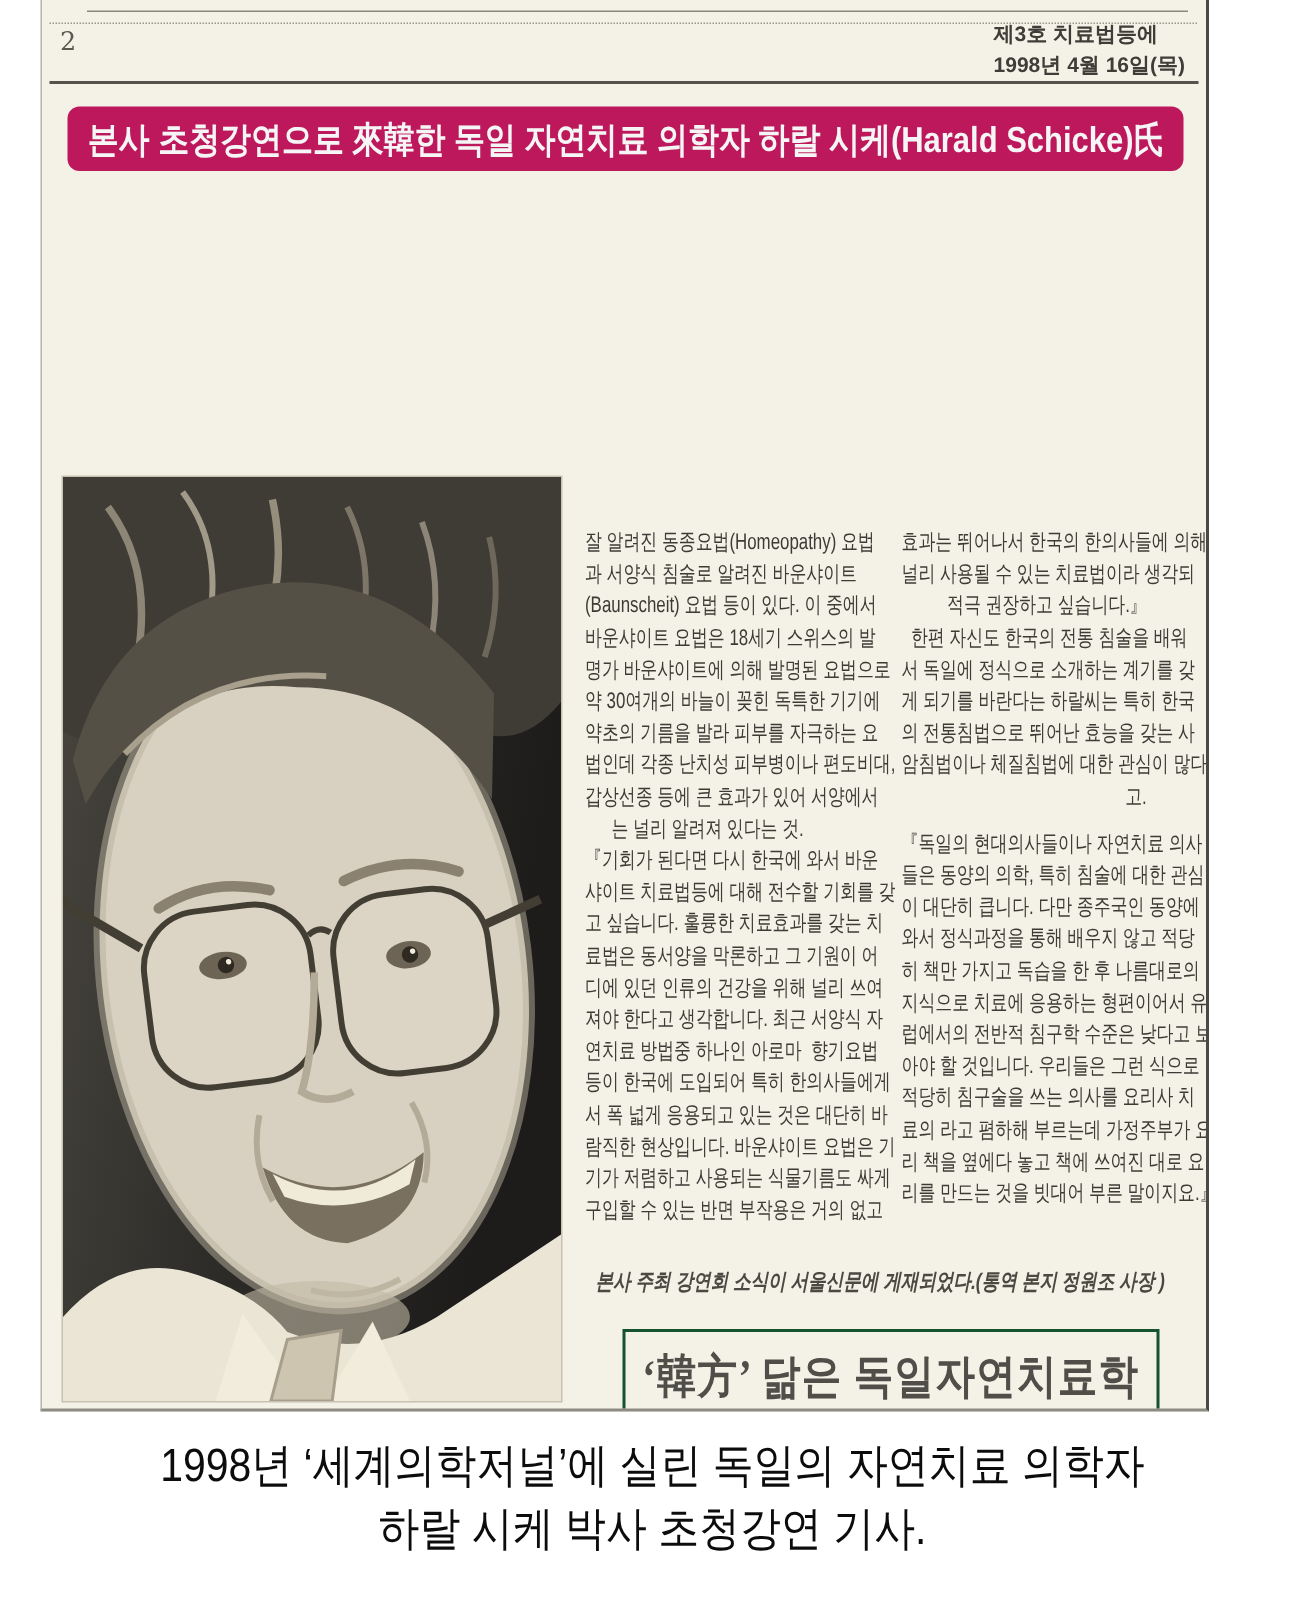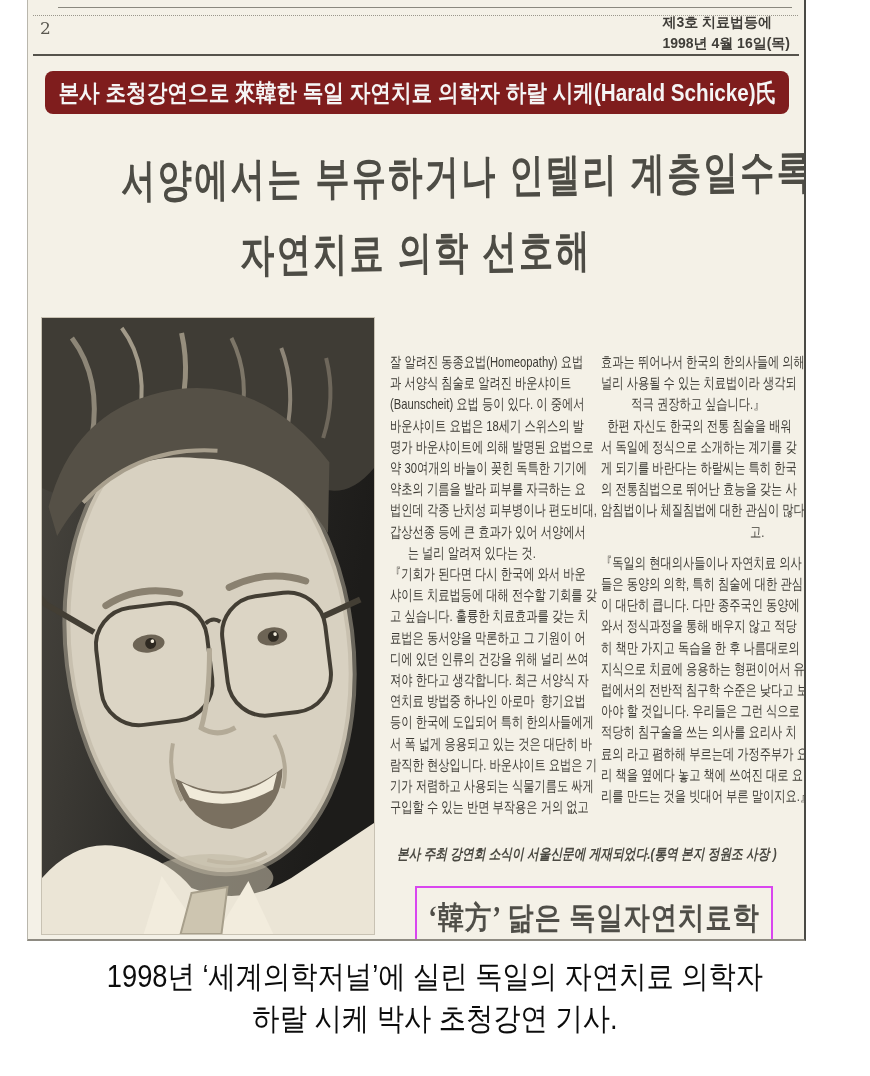--- a/index.html
+++ b/index.html
@@ -10,21 +10,21 @@
         border-left:1px solid #b9b6ac;border-right:2px solid #4a4a45;border-bottom:2px solid #8e8b82;
         overflow:hidden;}
   .rule-top{position:absolute;left:30px;right:12px;top:7px;height:0;border-top:1.5px solid #8a887e;}
   .rule-dotted{position:absolute;left:5px;right:6px;top:15px;height:0;border-top:1px dotted #9a978c;}
   .pagenum{position:absolute;left:12px;top:18px;font-family:"DejaVu Serif",serif;
            font-size:17px;color:#5a5850;}
   .issue-block{position:absolute;right:14px;top:12px;text-align:left;font-weight:bold;
                font-size:14px;line-height:21px;color:#3f3d38;}
   .rule-bottom{position:absolute;left:5px;right:5px;top:54px;height:2px;background:#55534c;}
   
-  .banner{position:absolute;left:17px;top:71px;width:744px;height:43px;background:#7f1d1d;
+  .banner{position:absolute;left:17px;top:71px;width:744px;height:43px;background:#be185d;
           border-radius:8px;display:flex;align-items:center;justify-content:center;overflow:hidden;}
   .banner-text{color:#f5f5f5;font-weight:bold;font-size:24px;white-space:nowrap;
                transform:scaleX(0.86);transform-origin:center;letter-spacing:0;}
   
   .headline{position:absolute;left:0;right:0;top:146px;text-align:center;color:#4d4c45;}
   .hl-line{font-weight:bold;font-size:45px;line-height:62px;white-space:nowrap;
            transform:scaleX(0.76) rotate(-0.6deg);transform-origin:center;letter-spacing:3px;}
   .hl-line2{margin-top:14px;}
   
   .photo{position:absolute;left:14px;top:318px;width:332px;height:616px;background:#2b2a27;
@@ -35,21 +35,21 @@
   .col1{left:362px;text-align:center;}
   .col2{left:573px;text-align:right;}
   .art-line{font-size:15px;line-height:21.2px;white-space:pre;transform:scaleX(0.75);
             transform-origin:0 50%;}
   .art-line:empty{height:10px;}
   
   .credit{position:absolute;left:369px;top:845px;font-size:15px;font-style:italic;font-weight:bold;
           color:#4a4942;white-space:pre;transform:scaleX(0.78);transform-origin:0 50%;}
   
   .boxhead{position:absolute;left:387px;top:886px;width:354px;height:72px;
-           border:2px solid #d946ef;display:flex;justify-content:center;}
+           border:2px solid #14532d;display:flex;justify-content:center;}
   .boxhead-text{margin-top:9px;font-size:31px;font-weight:bold;color:#4f4e48;white-space:nowrap;
                 transform:scaleX(0.85);transform-origin:center;letter-spacing:1px;
                 font-family:"Liberation Serif","DejaVu Serif",serif;}
   
   .caption{position:absolute;left:0;right:0;top:956px;text-align:center;color:#0c0c0c;}
   .caption-line{font-size:31px;line-height:42px;white-space:nowrap;
                 transform:scaleX(0.88);transform-origin:center;}
 </style>
 </head>
 <body>
@@ -66,24 +66,20 @@
         <div>제3호 치료법등에</div>
         <div>1998년 4월 16일(목)</div>
       </div>
       <div class="rule-bottom"></div>
     </div>
 
     <div class="banner">
       <span class="banner-text">본사 초청강연으로 來韓한 독일 자연치료 의학자 하랄 시케(Harald Schicke)氏</span>
     </div>
 
-    <div class="headline">
-      <div class="hl-line">서양에서는 부유하거나 인텔리 계층일수록</div>
-      <div class="hl-line hl-line2">자연치료 의학 선호해</div>
-    </div>
 
     <div class="photo">
       <svg viewBox="0 0 333 616" width="332" height="616" preserveAspectRatio="none">
         <defs>
           <linearGradient id="bgg" x1="0" y1="0" x2="1" y2="0.3">
             <stop offset="0" stop-color="#4a4740"></stop>
             <stop offset="0.55" stop-color="#2b2a27"></stop>
             <stop offset="1" stop-color="#1d1c1a"></stop>
           </linearGradient>
         </defs>

